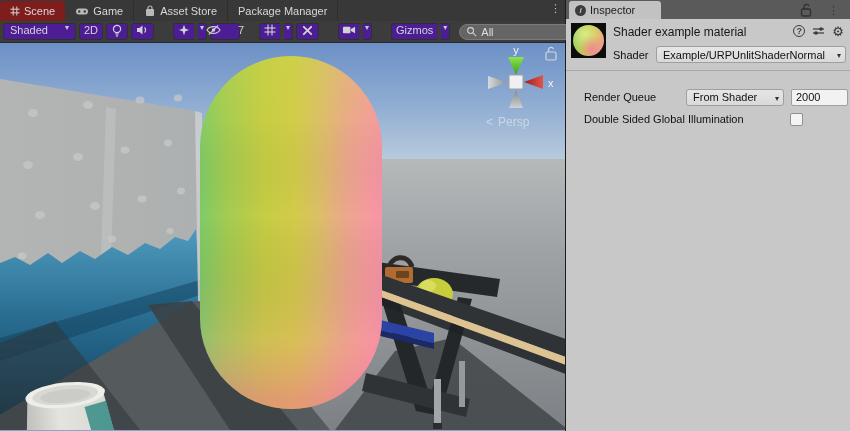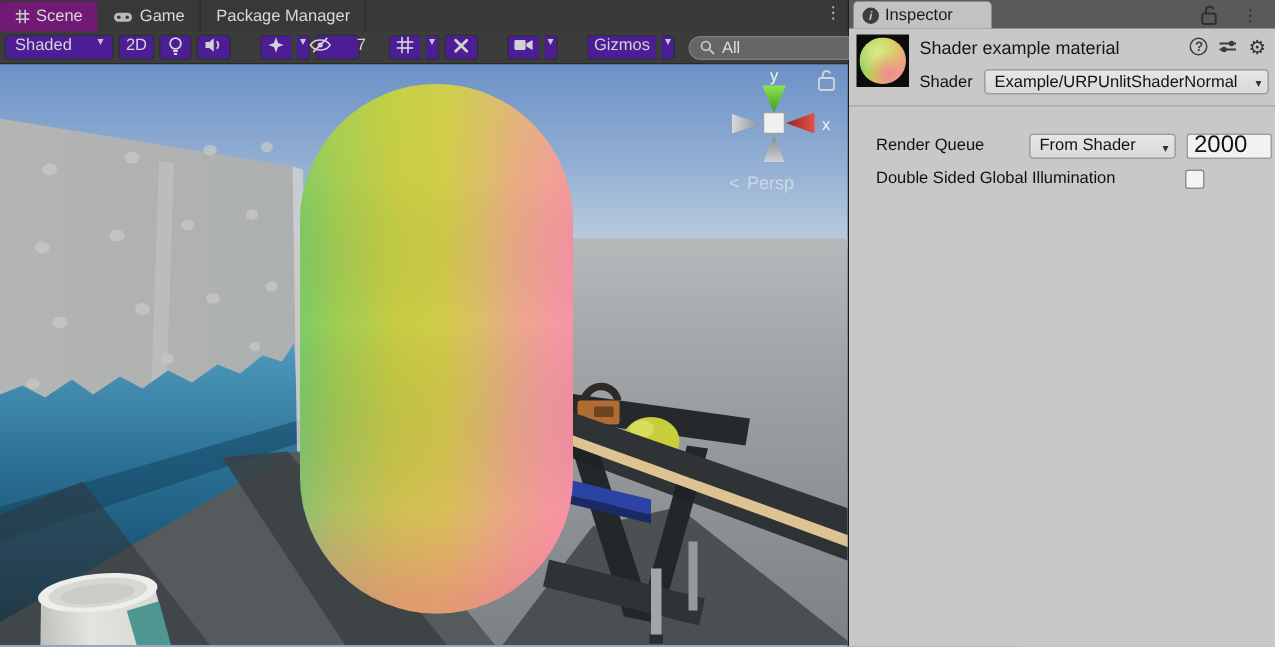--- a/index.html
+++ b/index.html
@@ -4,21 +4,21 @@
 <style>
   * { margin:0; padding:0; box-sizing:border-box; }
   html,body { width:850px; height:431px; overflow:hidden; }
   body { font-family:"Liberation Sans", sans-serif; font-size:11px; -webkit-font-smoothing:antialiased; }
   .app { width:850px; height:431px; display:flex; background:#3a3a3a; }
 
   
   .scene-panel { width:566px; display:flex; flex-direction:column; border-right:1px solid #1c1c1c; }
   .tabbar { height:21px; background:#383838; display:flex; align-items:flex-end; color:#d8d8d8; position:relative; }
   .tab { height:20px; display:flex; align-items:center; gap:4px; padding:0 10px; border-right:1px solid #2d2d2d; cursor:default; }
-  .tab.active { background:#701a75; border-radius:3px 3px 0 0; border-right:none; }
+  .tab.active { background:#7f1d1d; border-radius:3px 3px 0 0; border-right:none; }
   .tab .tab-icon { display:flex; align-items:center; }
   .tabbar .kebab { position:absolute; right:4px; top:2px; color:#c0c0c0; font-size:11px; letter-spacing:0; }
 
   .toolbar { height:22px; background:#3c3c3c; border-bottom:1px solid #292929; display:flex; align-items:center; padding:0 3px; gap:3px; color:#d4d4d4; }
   .tbtn { height:17px; background:#4c1d95; border:1px solid #303030; border-radius:3px; display:flex; align-items:flex-start; justify-content:center; padding:0 4px; gap:17px; }
   .tbtn.pair-l { border-radius:3px 0 0 3px; border-right:1px solid #3a3a3a;margin-left:16px; }
   .tbtn.pair-r { border-radius:0 3px 3px 0; border-left:none; width:13px; padding:0 2px; }
   .ddarrow { font-size:8px; color:#c9c9c9; line-height:1; }
   .shaded-dd { width:104px; justify-content:space-between; padding:0 6px; }
   .searchbox { margin-left:6px; flex:0 0 148px; height:16px; background:#656565; border:1px solid #7a7a7a; border-radius:8px; display:flex; align-items:center; padding:0 6px; gap:4px; color:#dedede; }
@@ -54,21 +54,21 @@
   .shader-label { width:43px; }
   .dd { position:relative; height:17px; background:linear-gradient(#e6e6e6,#d9d9d9); border:1px solid #9f9f9f; border-radius:3px; display:flex; align-items:center; padding:0 16px 0 6px; color:#111; white-space:nowrap; overflow:hidden; }
   .dd .dd-caret { position:absolute; right:4px; top:4px; font-size:8px; color:#333; }
   .shader-dd { width:190px; }
   .mat-sep { border-top:1px solid #a9a9a9; margin-top:5px; }
   .props { padding:17px 0 0 18px; }
   .prop-row { display:flex; align-items:center; height:18px; }
   .prop-row + .prop-row { margin-top:4px;gap:44px; }
   .prop-label { flex:1; color:#111; }
   .rq-dd { width:98px; }
-  .rq-field { width:57px; height:17px; margin-left:7px; margin-right:3px; background:#f2f2f2; border:1px solid #9f9f9f; border-radius:2px; font-size:16px; padding:0 4px; color:#111; font-family:"Liberation Sans",sans-serif; outline:none; }
+  .rq-field { width:57px; height:17px; margin-left:7px; margin-right:3px; background:#f2f2f2; border:1px solid #9f9f9f; border-radius:2px; font-size:11px; padding:0 4px; color:#111; font-family:"Liberation Sans",sans-serif; outline:none; }
   .checkbox { width:13px; height:13px; background:#f4f4f4; border:1px solid #8f8f8f; border-radius:2px; margin-right:48px; }
 
   .icon-svg { display:block; }
 </style>
 </head>
 <body>
 
 <div class="app">
 
   <div class="scene-panel">
@@ -89,20 +89,29 @@
       </div>
       <div class="tab">
         <span class="tab-icon">
           <svg class="icon-svg" width="14" height="12" viewBox="0 0 14 12">
               <rect x="1" y="3.5" width="12" height="6" rx="3" fill="#b9b9b9"></rect>
               <circle cx="4.2" cy="6.5" r="1.2" fill="#3a3a3a"></circle>
               <circle cx="9.8" cy="6.5" r="1.2" fill="#3a3a3a"></circle>
             </svg>
         </span>
         <span>Game</span>
+      </div>
+      <div class="tab">
+        <span class="tab-icon">
+          <svg class="icon-svg" width="12" height="12" viewBox="0 0 12 12">
+              <path d="M4,4 v-1 a2,2 0 0 1 4,0 v1" stroke="#b9b9b9" stroke-width="1.2" fill="none"></path>
+              <rect x="2" y="4" width="8" height="7" rx="1" fill="#b9b9b9"></rect>
+            </svg>
+        </span>
+        <span>Asset Store</span>
       </div>
       <div class="tab">
         <span>Package Manager</span>
       </div>
       <span class="kebab">⋮</span>
     </div>
 
     <div class="toolbar">
       <div class="tbtn shaded-dd">
         <span>Shaded</span>

